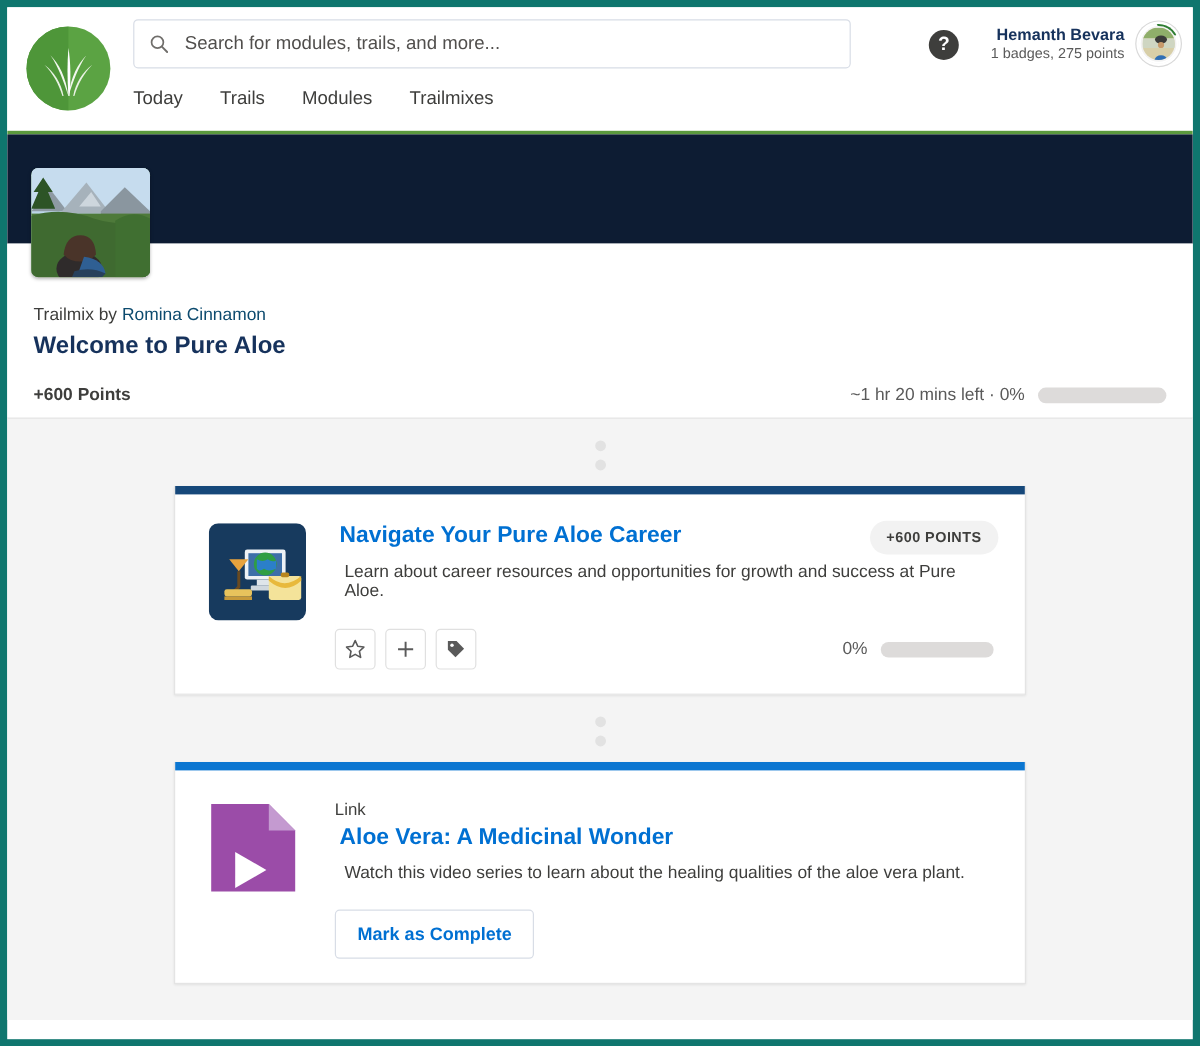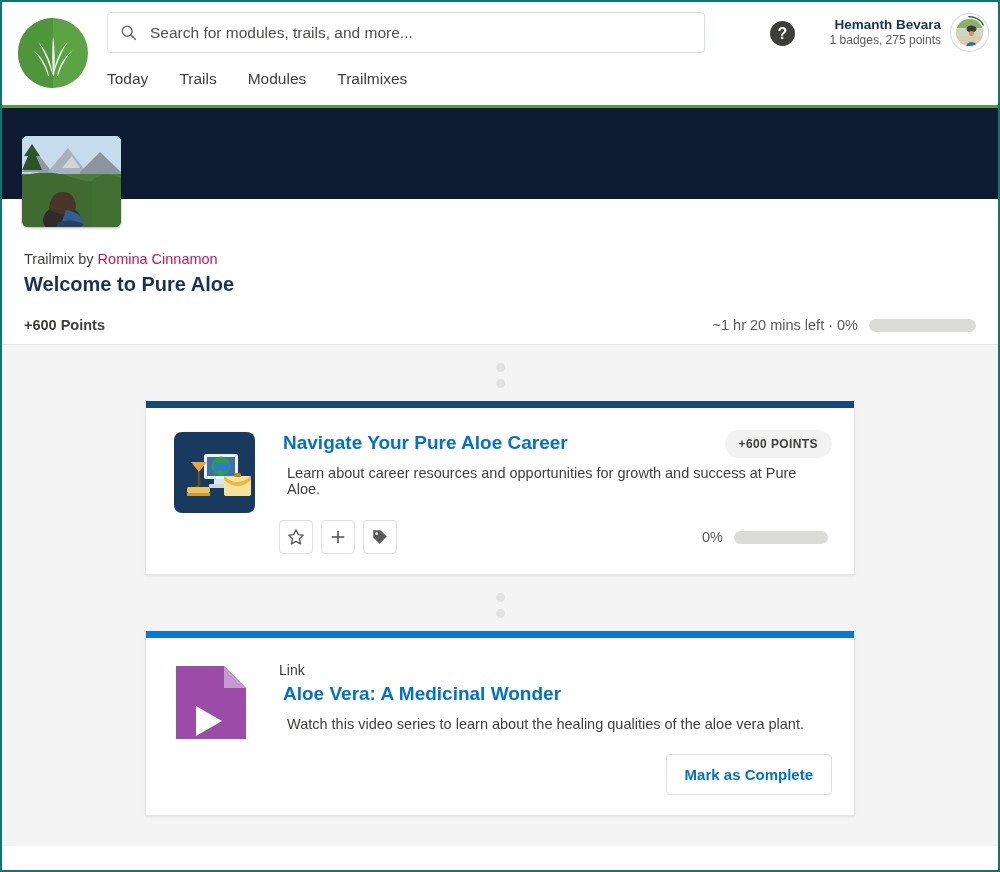--- a/index.html
+++ b/index.html
@@ -7,21 +7,21 @@
   body {
     width:1000px; height:872px;
     font-family:"Liberation Sans", sans-serif;
     background:#ffffff;
     overflow:hidden;
     color:#16325c;
   }
   .frame {
     position:relative;
     width:1000px; height:872px;
-    border:2px solid #0f766e;
+    border:6px solid #0f766e;
     background:#ffffff;
     overflow:hidden;
   }
 
   
   .header {
     position:relative;
     height:106px;
     background:#ffffff;
     border-bottom:3px solid #5b9a3e;
@@ -102,21 +102,21 @@
   }
 
   
   .mixinfo {
     position:relative;
     background:#fff;
     padding:52px 22px 0 22px;
     height:145px;
   }
   .byline { font-size:14.5px; color:#3e3e3c; margin-bottom:6px;}
-  .byline a { color:#be185d; text-decoration:none; cursor:pointer;}
+  .byline a { color:#0c4a6e; text-decoration:none; cursor:pointer;}
   .mixtitle { font-size:20px; font-weight:bold; color:#16325c; margin:0 0 7px 0;}
   .mixdesc { font-size:15.5px; color:#3e3e3c; margin:0;}
   .mixfooter {
     position:absolute; left:22px; right:22px; bottom:11px;
     display:flex; align-items:center; justify-content:space-between;
   }
   .mixpoints { font-size:14.5px; font-weight:bold; color:#3e3e3c;}
   .mixprog { display:flex; align-items:center; gap:11px;}
   .mixprog .lbl { font-size:14.5px; color:#5a5a5a;}
   .bar { height:13px; border-radius:7px; background:#dddbda;}
@@ -162,21 +162,21 @@
     margin-top:23px;
   }
   .iconbtns { display:flex; gap:8px;}
   .ibtn {
     width:34px; height:34px; border:1px solid #e0e0e0; border-radius:4px;
     background:#fff; display:flex; align-items:center; justify-content:center;
     cursor:pointer;
   }
   .cprog { display:flex; align-items:center; gap:11px; padding-right:4px;}
   .cprog .lbl { font-size:14.5px; color:#5a5a5a;}
-  .btnrow { display:flex; justify-content:flex-end; margin-top:22px;}
+  .btnrow { display:flex; margin-top:22px;}
   .mark {
     border:1px solid #d8dde6; border-radius:4px; background:#fff;
     color:#0070d2; font-weight:bold; font-size:15px;
     padding:11px 18px; cursor:pointer;
     font-family:"Liberation Sans", sans-serif;
   }
 </style>
 </head>
 <body>
 

